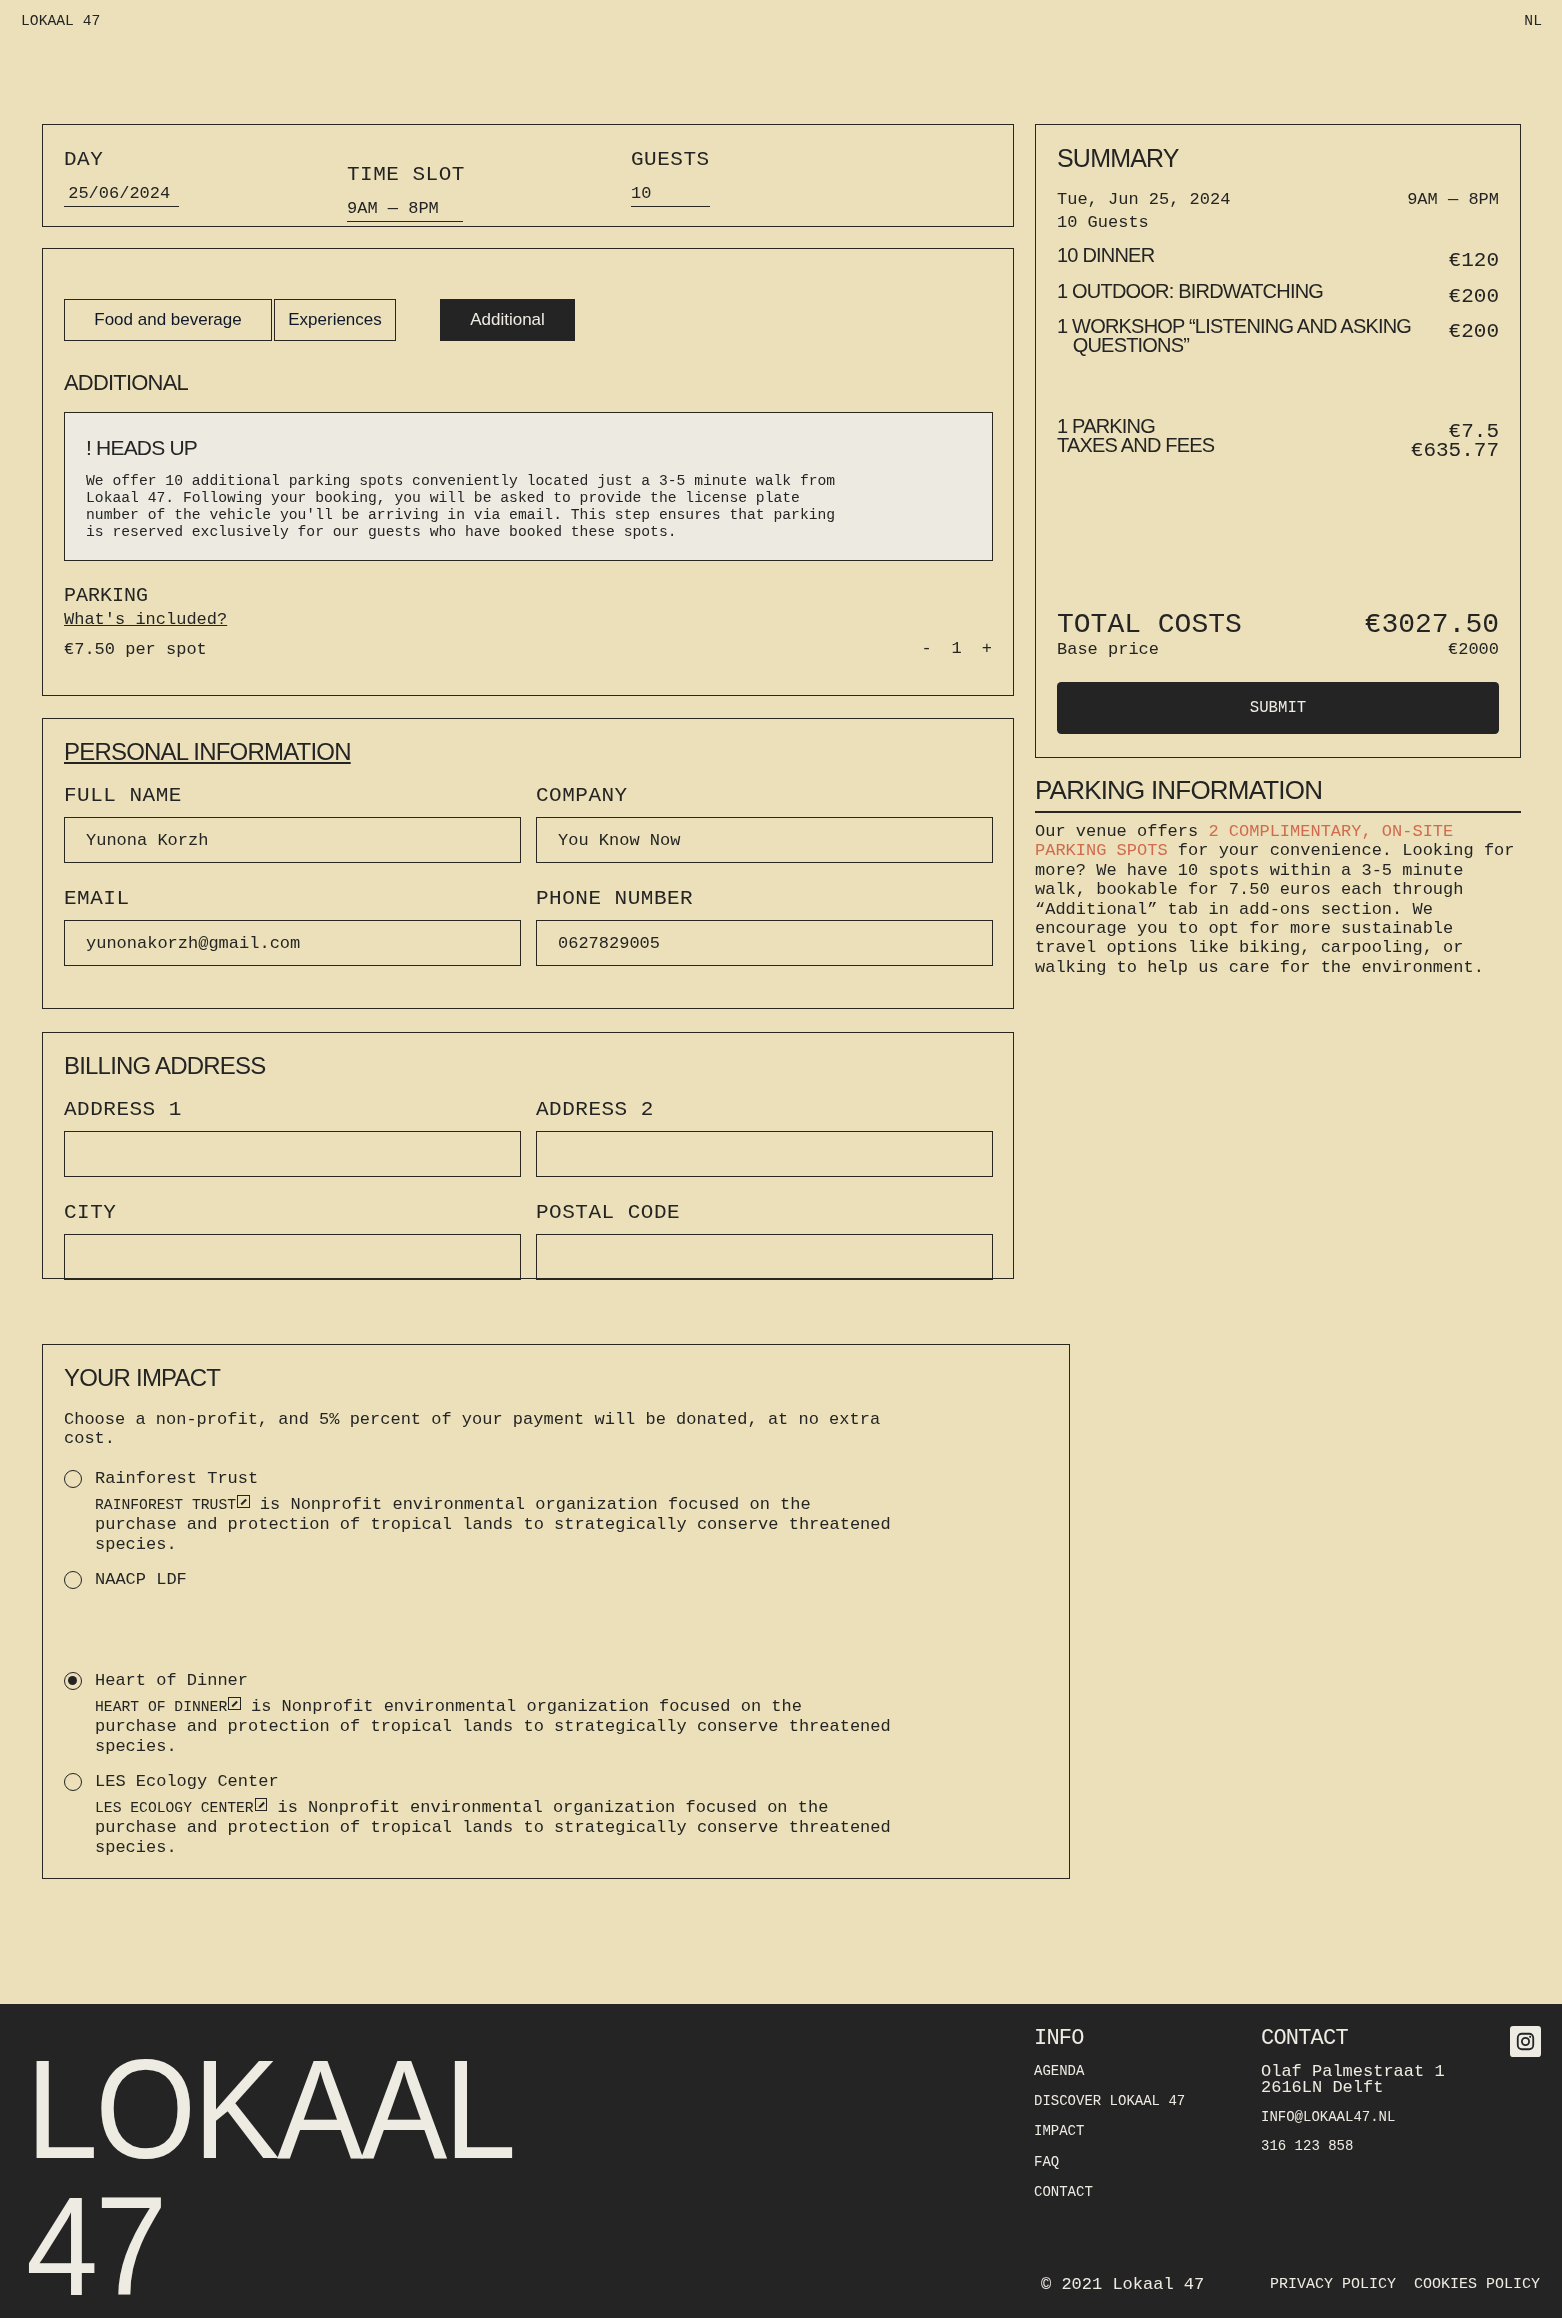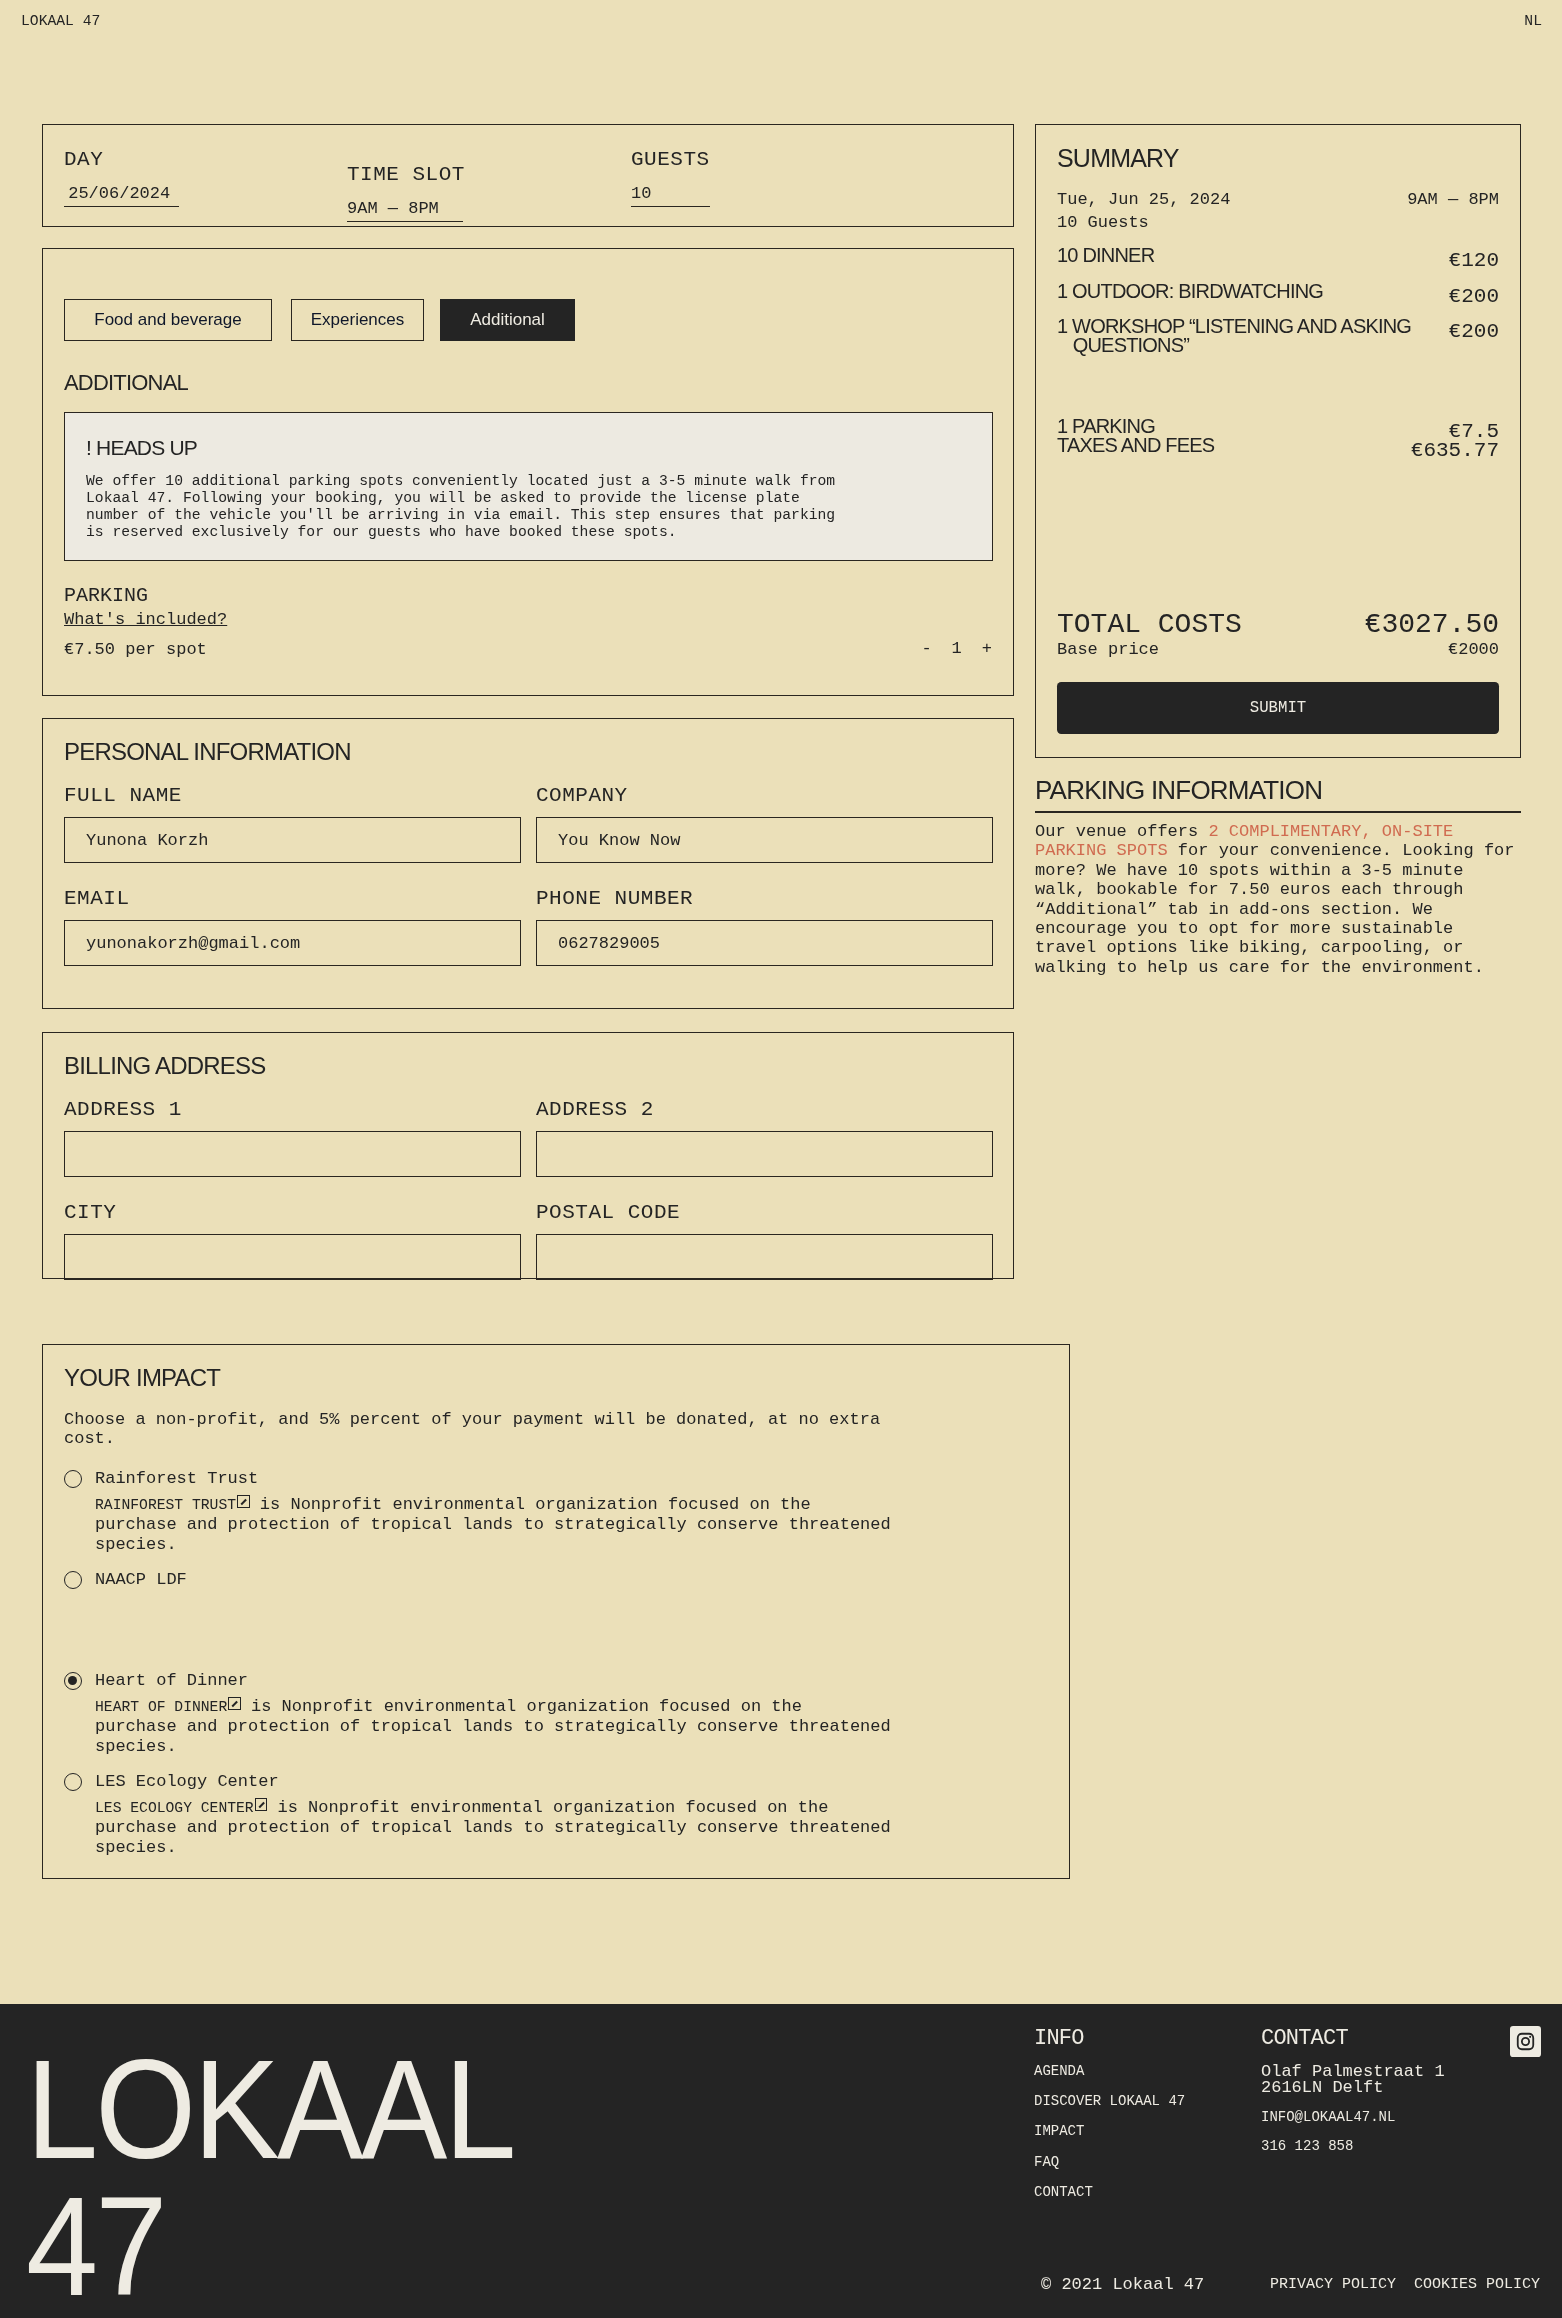--- a/index.html
+++ b/index.html
@@ -69,42 +69,42 @@
     <div class="book-value" style="width:116px;">9AM — 8PM</div>
   </div>
   <div class="book-field" style="left:588px;">
     <div class="book-label">GUESTS</div>
     <div class="book-value" style="width:79px;">10</div>
   </div>
 </div>
 
 <div class="box" style="left:42px; top:248px; width:972px; height:448px;">
   <button class="tab" style="left:21px; width:208px;">Food and beverage</button>
-  <button class="tab" style="left:248px; width:133px;">Experiences</button>
+  <button class="tab" style="left:231px; width:122px;">Experiences</button>
   <button class="tab active" style="left:397px; width:135px;">Additional</button>
 
   <div class="abs sans section-title" style="left:21px; top:121px; font-size:22px;">ADDITIONAL</div>
 
   <div class="heads-up">
     <div class="heads-up-title sans">! HEADS UP</div>
     <div class="heads-up-body">We offer 10 additional parking spots conveniently located just a 3-5 minute walk from Lokaal 47. Following your booking, you will be asked to provide the license plate number of the vehicle you'll be arriving in via email. This step ensures that parking is reserved exclusively for our guests who have booked these spots.</div>
   </div>
 
   <div class="abs" style="left:21px; top:335px; font-size:20px;">PARKING</div>
   <a class="abs" style="left:21px; top:361px; font-size:17px; text-decoration:underline; color:#242424;">What's included?</a>
   <div class="abs" style="left:21px; top:391px; font-size:17px;">€7.50 per spot</div>
   <div class="abs" style="right:21px; top:390px; display:flex; gap:20px; font-size:17px;">
     <span>-</span>
     <span>1</span>
     <span>+</span>
   </div>
 </div>
 
 <div class="box" style="left:42px; top:718px; width:972px; height:291px;">
-  <div class="abs sans section-title" style="left:21px; top:19px;">PERSONAL INFORMATION</div>
+  <div class="abs sans section-title" style="left:21px; top:19px;text-decoration:underline;">PERSONAL INFORMATION</div>
   <div class="field-label" style="left:21px; top:65px;">FULL NAME</div>
   <input class="field-input" style="left: 21px; top: 98px;" value="Yunona Korzh">
   <div class="field-label" style="left:493px; top:65px;">COMPANY</div>
   <input class="field-input" style="left: 493px; top: 98px;" value="You Know Now">
   <div class="field-label" style="left:21px; top:168px;">EMAIL</div>
   <input class="field-input" style="left: 21px; top: 201px;" value="yunonakorzh@gmail.com">
   <div class="field-label" style="left:493px; top:168px;">PHONE NUMBER</div>
   <input class="field-input" style="left: 493px; top: 201px;" value="0627829005">
 </div>
 

